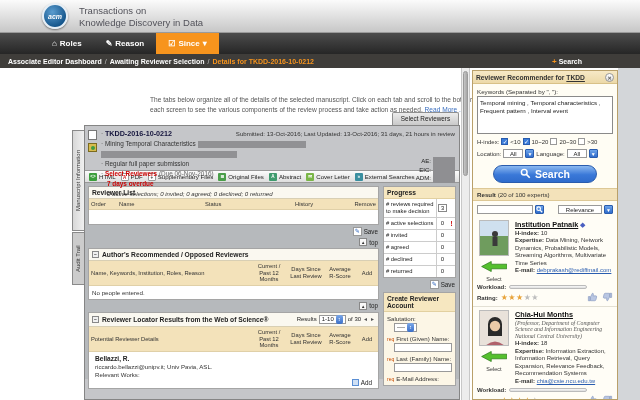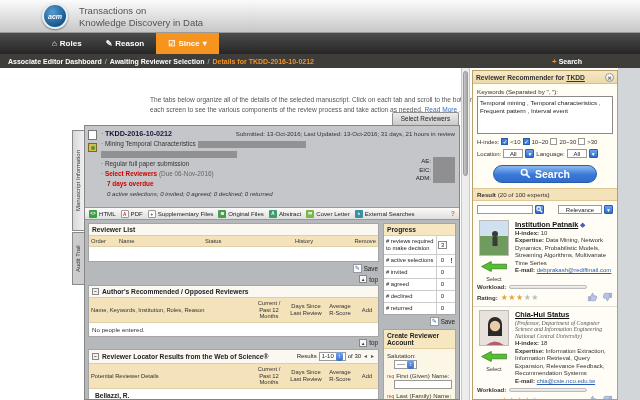--- a/index.html
+++ b/index.html
@@ -45,21 +45,21 @@
   
   .vtab { position:absolute; left:72px; width:13px; border:1px solid #8a8a8a;
           writing-mode:vertical-rl; transform:rotate(180deg); font-size:6px; color:#333;
           text-align:center; line-height:11px; }
   .vtab1 { top:130px; height:101px; background:linear-gradient(90deg,#f0f0f0,#d8d8d8); }
   .vtab2 { top:232px; height:53px; background:#cccccc; }
 
   
   .msbox { position:absolute; left:84px; top:125px; width:376px; height:275px;
            border:1px solid #858585; background:#c5c6c9; overflow:hidden; }
-  .ms-head { position:relative; height:81px; padding:3px 4px 0 16px; font-size:6.4px; color:#333; }
+  .ms-head { position:relative; height:44px; padding:3px 4px 0 16px; font-size:6.4px; color:#333; }
   .hrow { margin-bottom:2px; line-height:1.25; }
   .hrow::before { content:"· "; color:#666; }
   .hrow.nob::before { content:""; }
   .msid { font-weight:bold; color:#15153d; font-size:7.2px; }
   .subm { position:absolute; right:4px; top:4px; font-size:6.1px; color:#333; }
   .redact { display:inline-block; background:#919194; height:7px; vertical-align:middle; }
   .red { color:#cc0000; font-weight:bold; }
   .dim { color:#666; }
   .cnts { font-style:italic; font-size:6.1px; margin-left:6px; }
   .roles { position:absolute; right:4px; top:31px; display:flex; gap:2px; font-size:6.1px; color:#222; }
@@ -530,21 +530,21 @@
                 <path d="M8 13 a7 7 0 0 1 14 0 v12 h-14 z" fill="#2a2a2a"></path>
                 <circle cx="15" cy="15" r="5.2" fill="#eccba8"></circle>
                 <path d="M4 36 q11 -11 22 0 z" fill="#b0616b"></path>
               </svg></div>
           <div class="sel-arrow"><svg width="26" height="11" viewBox="0 0 28 12">
                 <path d="M28 3.5 H11 V0.5 L0.5 6 L11 11.5 V8.5 H28 Z" fill="#55c02e" stroke="#2a7a1a" stroke-width="0.8"></path>
               </svg></div>
           <div class="sel-lbl">Select</div>
         </div>
         <div class="ex-info">
-          <div><span class="ex-name">Chia-Hui Status</span></div>
+          <div><span class="ex-name">Chia-Hui Months</span></div>
           <div class="affil">(Professor, Department of Computer Science and Information Engineering National Central University)</div>
           <div><b class="il">H-index:</b> <span>18</span></div>
           <div><b class="il">Expertise:</b> <span>Information Extraction, Information Retrieval, Query Expansion, Relevance Feedback, Recommendation Systems</span></div>
           <div><b class="il">E-mail:</b> <span class="email">chia@csie.ncu.edu.tw</span></div>
         </div>
       </div>
       <div class="meta-row">
           <b class="il">Workload:</b>
           <span class="wl-bar"></span>
         </div>

